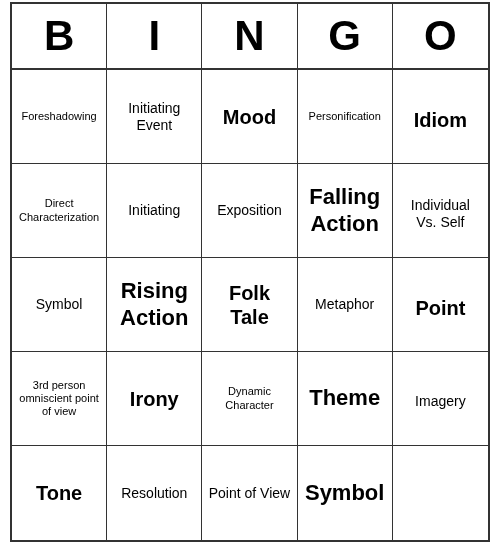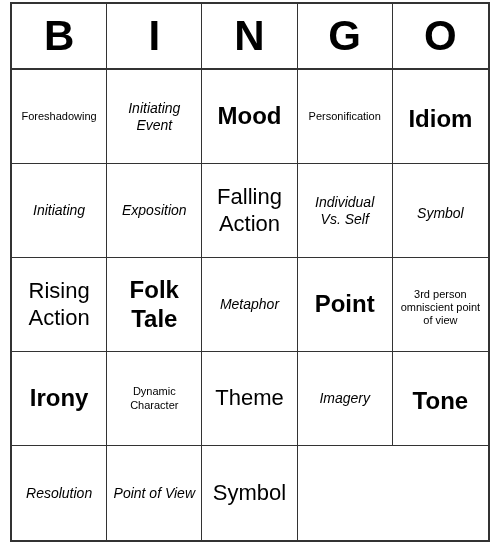--- a/index.html
+++ b/index.html
@@ -56,28 +56,27 @@
       align-items: center;
     }
     .bingo-cell span {
       display: block;
     }
     .text-small {
       font-size: 11px;
     }
     .text-medium {
       font-size: 14px;
-      font-style: italic;
     }
     .text-large {
       font-size: 22px;
-      font-weight: normal;
+      font-weight: bold;
     }
     .text-xlarge {
-      font-size: 24px;
+      font-size: 20px;
       font-weight: bold;
     }
   </style>
 </head>
 <body>
 
 <div class="bingo-card">
   <div class="bingo-header">
   <div class="bingo-header-cell">B</div>
       <div class="bingo-header-cell">I</div>
@@ -93,20 +92,23 @@
         <span class="text-medium">Initiating Event</span>
       </div>
       <div class="bingo-cell">
         <span class="text-xlarge">Mood</span>
       </div>
       <div class="bingo-cell">
         <span class="text-small">Personification</span>
       </div>
       <div class="bingo-cell">
         <span class="text-xlarge">Idiom</span>
+      </div>
+      <div class="bingo-cell">
+        <span class="text-small">Direct Characterization</span>
       </div>
       <div class="bingo-cell">
         <span class="text-medium">Initiating</span>
       </div>
       <div class="bingo-cell">
         <span class="text-medium">Exposition</span>
       </div>
       <div class="bingo-cell">
         <span class="text-large">Falling Action</span>
       </div>

